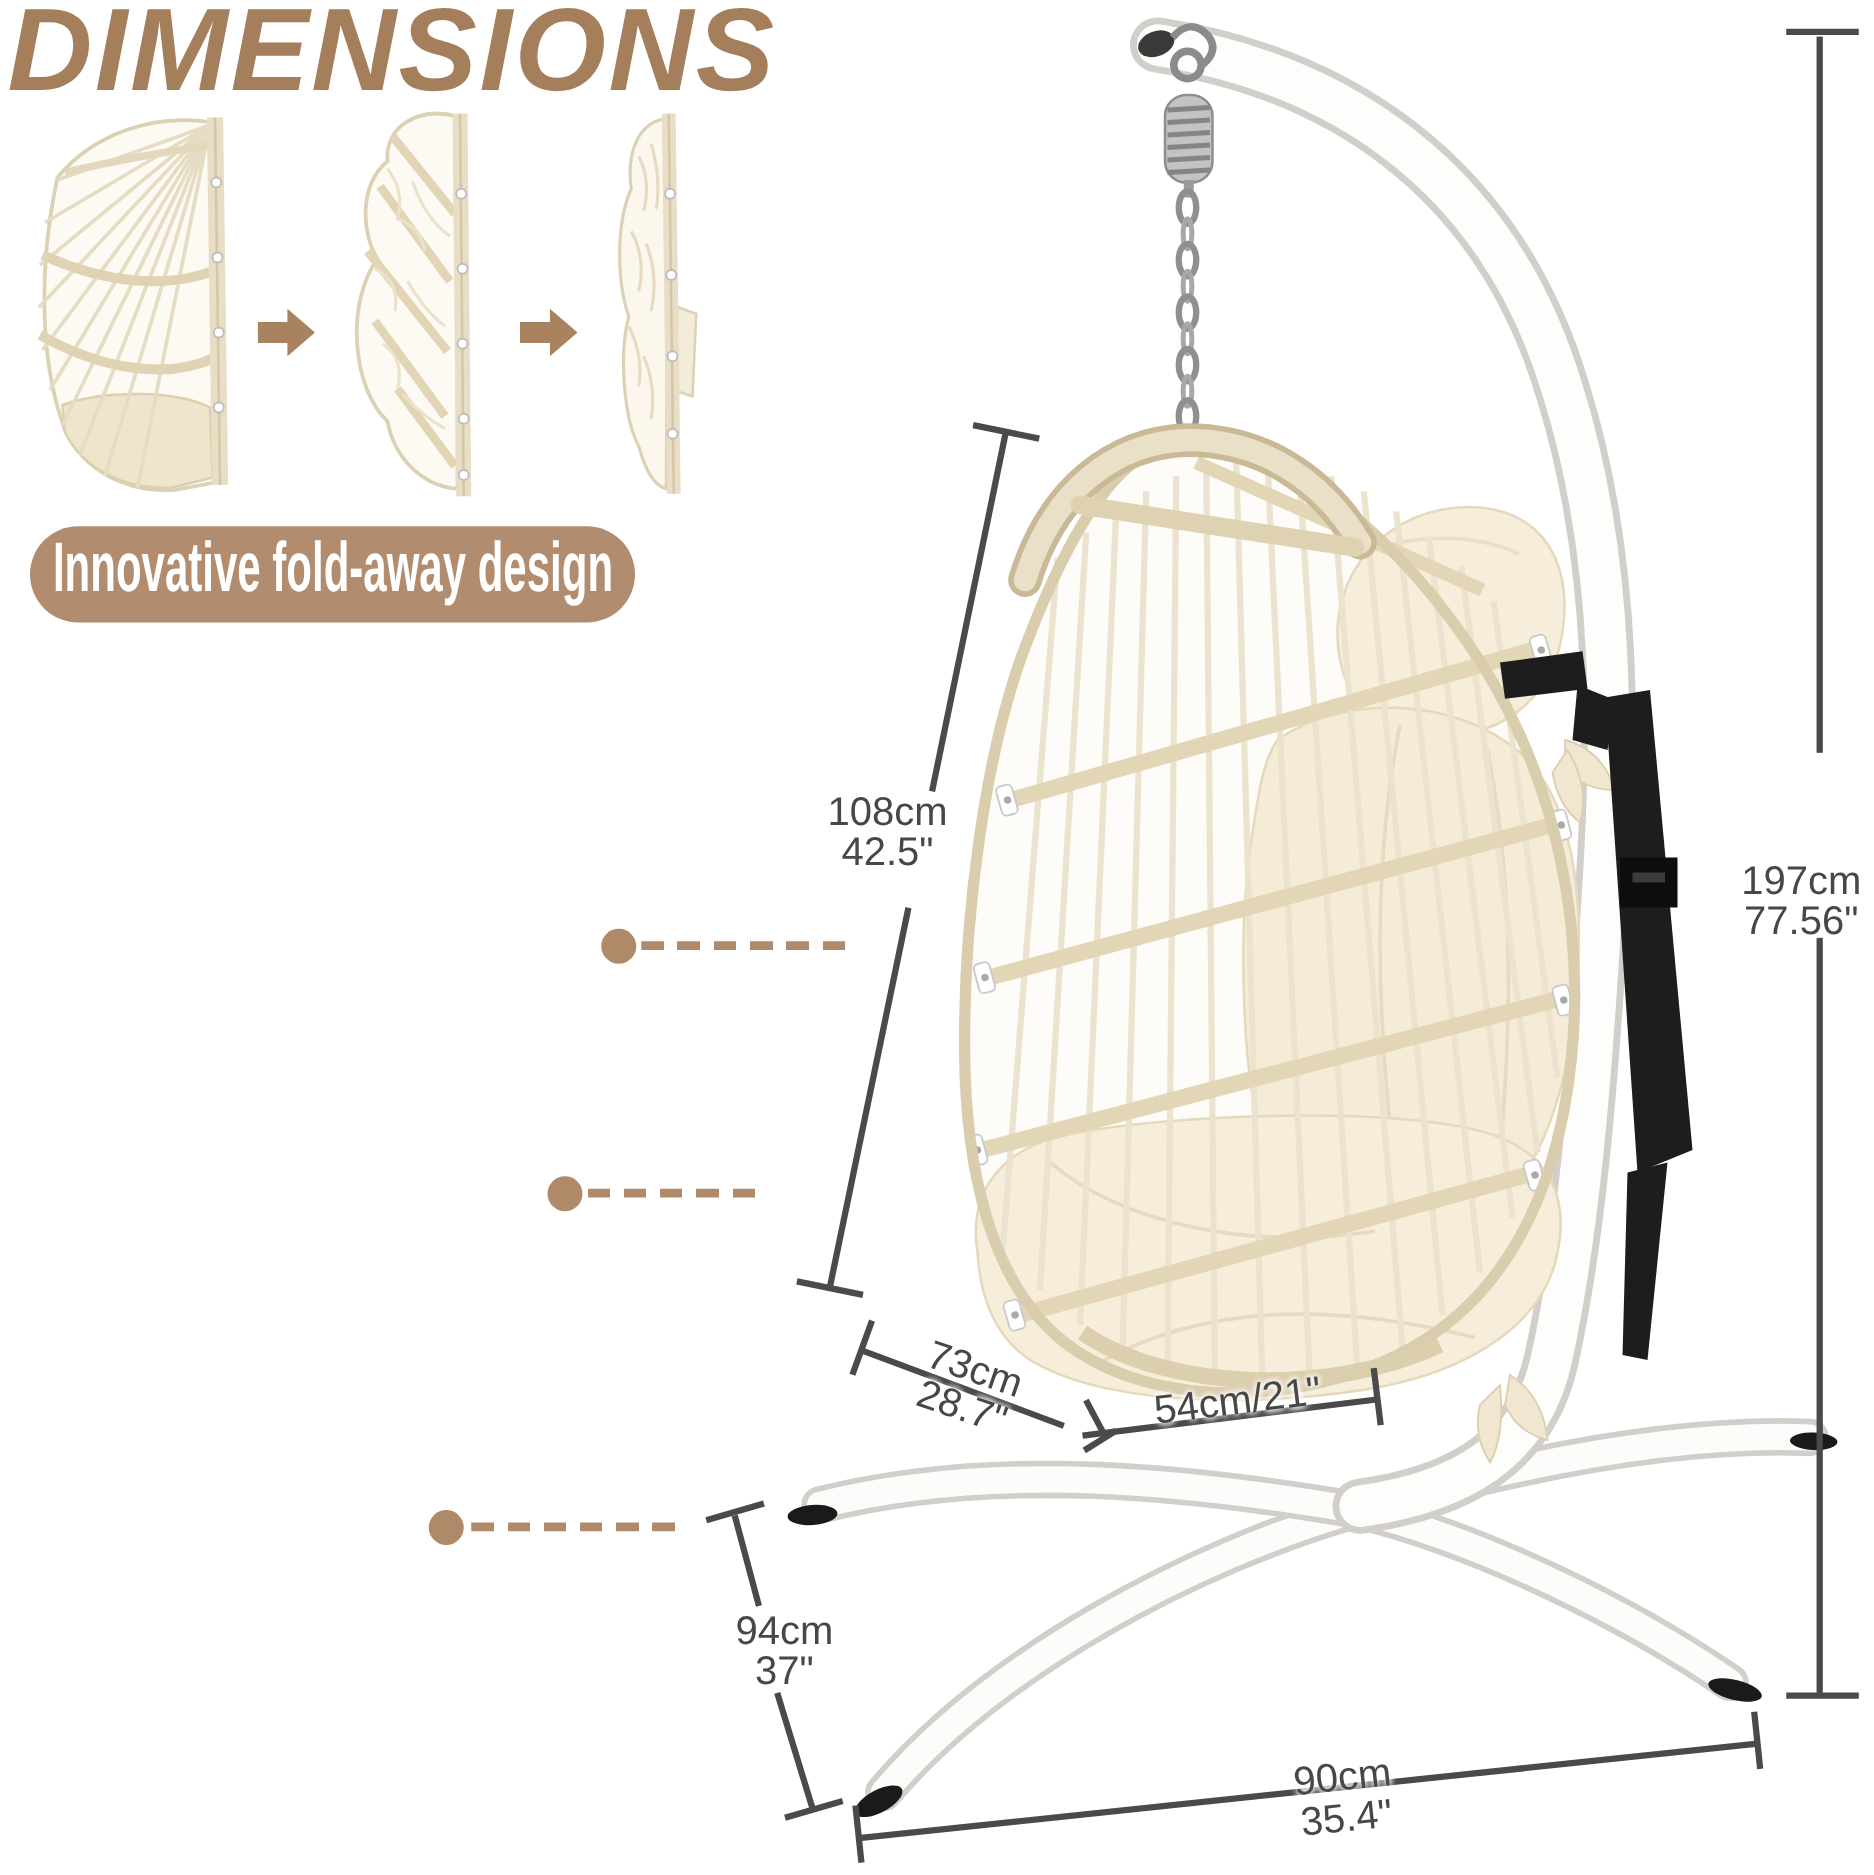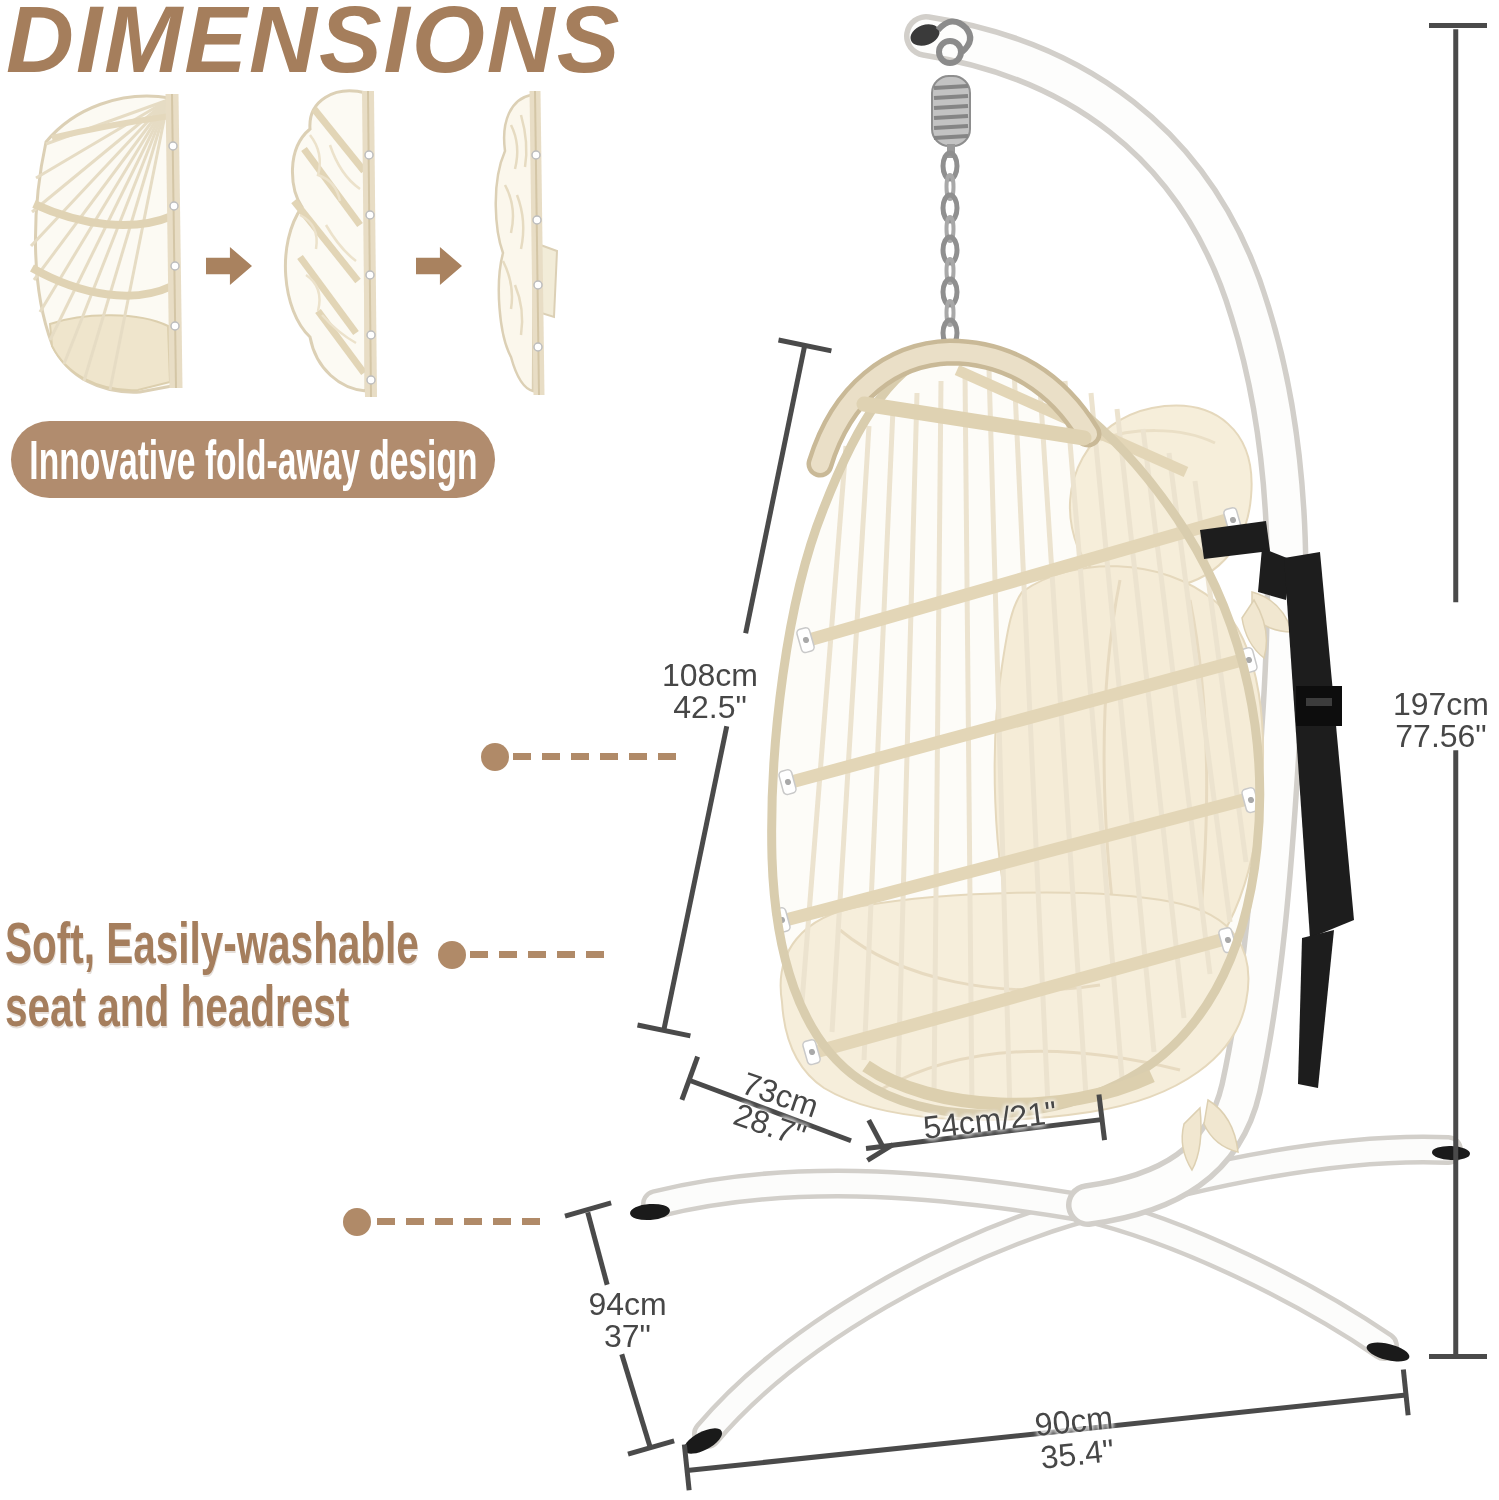--- a/index.html
+++ b/index.html
@@ -2,22 +2,22 @@
 <html><head>
 <meta charset="utf-8">
 <style>
   html,body{margin:0;padding:0;background:#ffffff;}
   #canvas{position:relative;width:1499px;height:1500px;background:#ffffff;overflow:hidden;
           font-family:"Liberation Sans", sans-serif;}
   
   .title{position:absolute;left:6px;top:-14px;font-size:94px;font-weight:bold;font-style:italic;
          color:#a57e5c;letter-spacing:2px;white-space:nowrap;}
   
-  .badge{position:absolute;left:11px;top:421px;width:484px;height:77px;background:#b18c6e;
-         border-radius:40px;display:flex;align-items:center;justify-content:center;}
+  .badge{position:absolute;left:24px;top:421px;width:484px;height:77px;background:#b18c6e;
+         border-radius:40px;display:flex;justify-content:center;}
   .badge span{color:#ffffff;font-weight:bold;font-size:56px;white-space:nowrap;
               transform:scaleX(0.60);transform-origin:50% 50%;}
   
   .feature{position:absolute;color:#a57e5d;font-weight:bold;font-size:57px;line-height:63px;}
   .feature .ftext{transform:scaleX(0.71);transform-origin:0 0;white-space:nowrap;
                   text-shadow:1px 2px 0 rgba(110,75,50,0.18);}
   .dot{position:absolute;width:28px;height:28px;border-radius:50%;background:#b08a68;}
   .dash{position:absolute;height:7px;
         background:repeating-linear-gradient(90deg,#b08a68 0 18px,transparent 18px 29px);}
   
@@ -118,26 +118,20 @@
     </g>
   </svg>
 
   <div class="badge">
     <span>Innovative fold-away design</span>
   </div>
 
   <div class="dot" style="left:481px;top:743px"></div>
   <div class="dash" style="left:513px;top:753px;width:172px"></div>
 
-  <div class="feature" style="left:5px;top:912px">
-    <div class="ftext">
-        <div>Soft, Easily-washable</div>
-    <div>seat and headrest</div>
-      </div>
-  </div>
   <div class="dot" style="left:438px;top:941px"></div>
   <div class="dash" style="left:470px;top:951px;width:144px"></div>
 
   <div class="dot" style="left:343px;top:1208px"></div>
   <div class="dash" style="left:377px;top:1218px;width:170px"></div>
 
   <svg style="left:0;top:0" width="1499" height="1500" viewBox="0 0 1499 1500">
 
     <g fill="none" stroke-linecap="round">
       <path d="M1085 1208 C1230 1166 1352 1146 1448 1150" stroke="#d2cfca" stroke-width="30"></path>
@@ -290,21 +284,21 @@
       <path d="M1302 938 L1334 930 L1318 1088 L1298 1084 Z"></path>
       <rect x="1296" y="686" width="46" height="40" fill="#0d0d0d"></rect>
       <rect x="1306" y="698" width="26" height="8" fill="#3c3c3c"></rect>
     </g>
   </svg>
 
   <div class="dline" style="left:805px;top:343px;width:294px;transform:rotate(101.6deg)"></div>
   <div class="dline" style="left:727px;top:724px;width:310px;transform:rotate(101.7deg)"></div>
   <div class="dcap" style="left:778px;top:343px;width:54px;transform:rotate(11.6deg)"></div>
   <div class="dcap" style="left:637px;top:1028px;width:54px;transform:rotate(11.6deg)"></div>
-  <div class="dlabel" style="left:640px;top:659px;width:140px">
+  <div class="dlabel" style="left:640px;top:633px;width:140px">
     <div>108cm</div>
     <div>42.5"</div>
   </div>
 
   <div class="dline" style="left:1456px;top:27px;width:573px;transform:rotate(90deg)"></div>
   <div class="dline" style="left:1456px;top:748px;width:606px;transform:rotate(90deg)"></div>
   <div class="dcap" style="left:1429px;top:23px;width:58px"></div>
   <div class="dcap" style="left:1429px;top:1354px;width:58px"></div>
   <div class="dlabel" style="left:1382px;top:688px;width:118px">
     <div>197cm</div>

